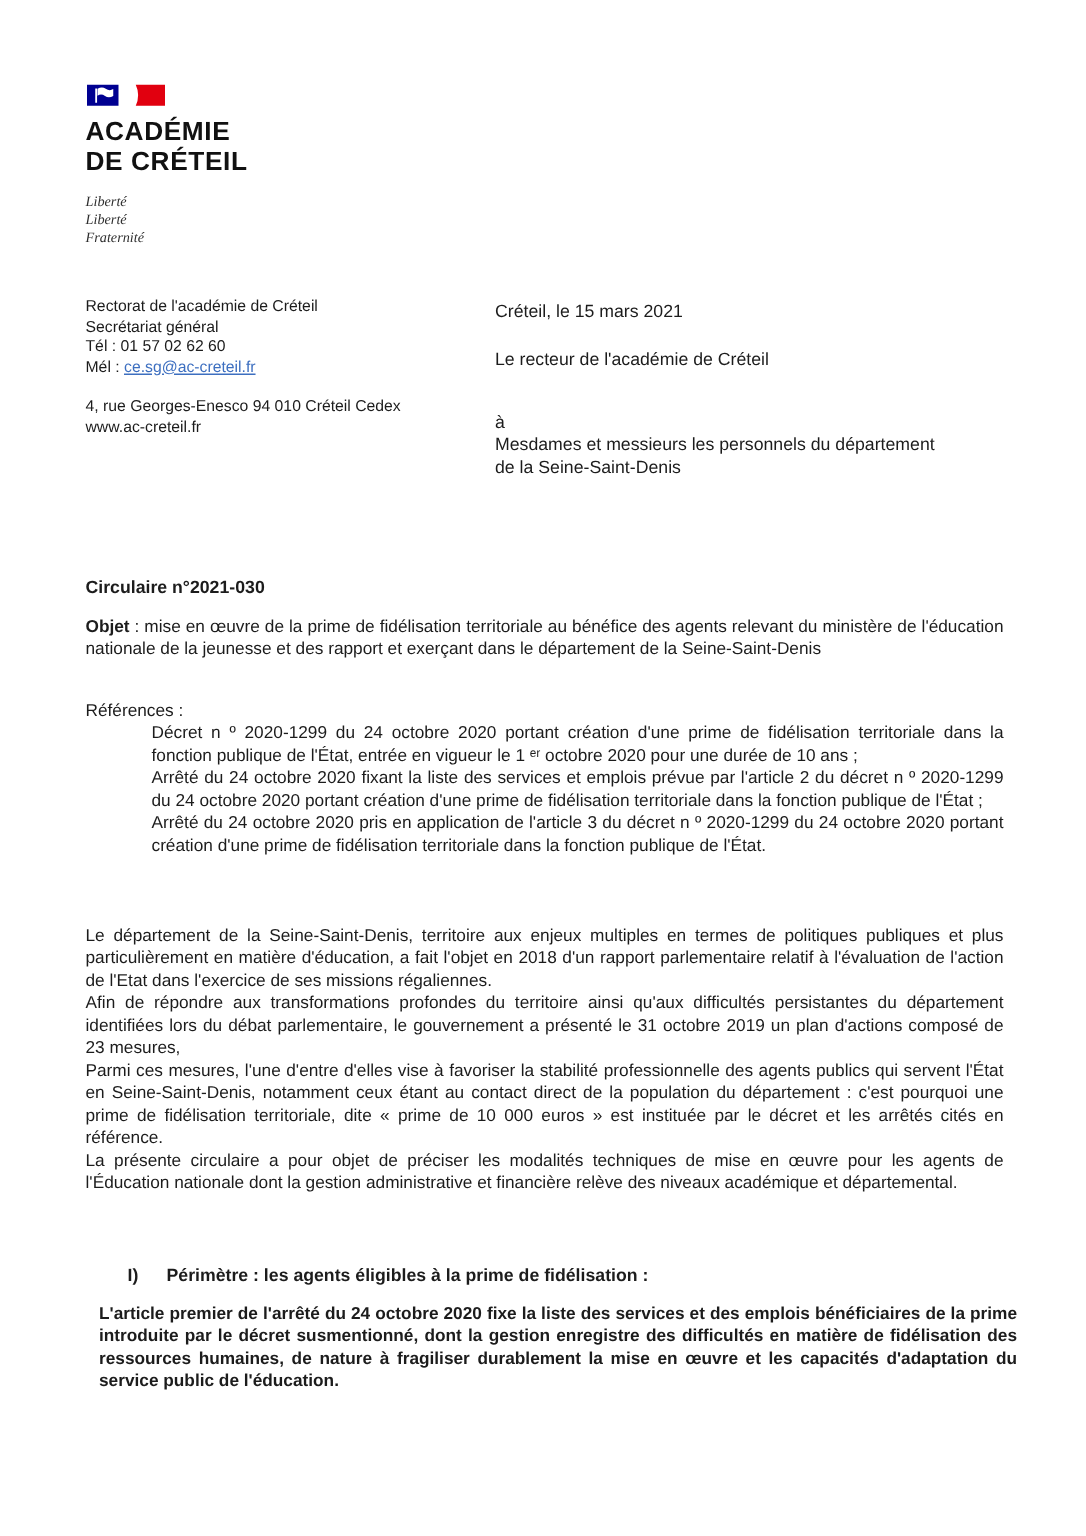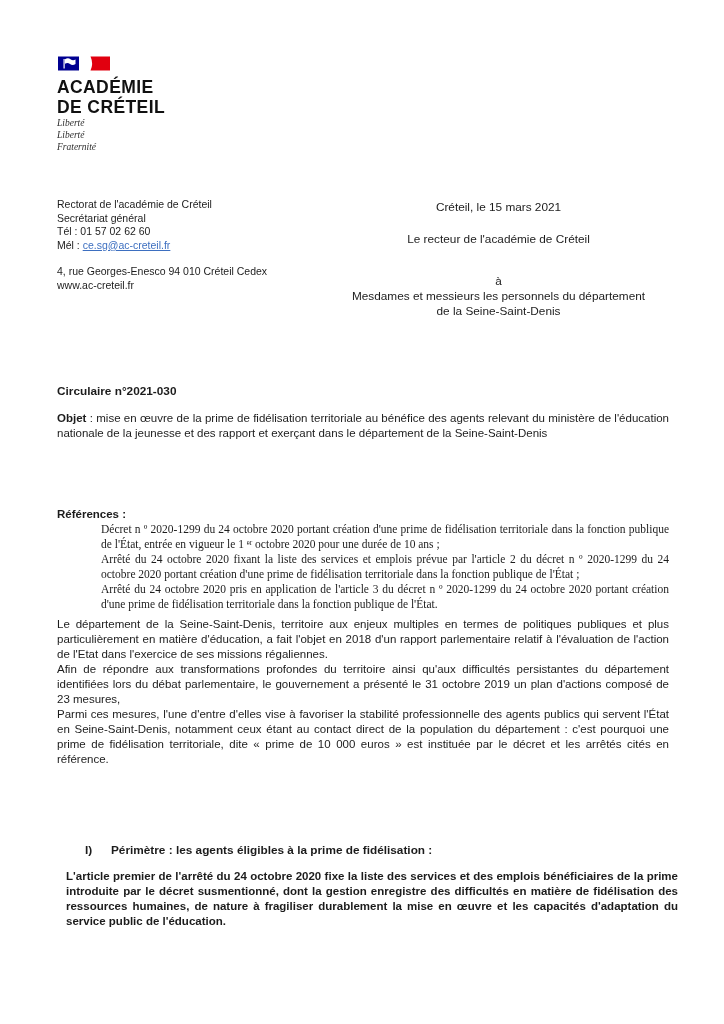--- a/index.html
+++ b/index.html
@@ -12,44 +12,44 @@
     color: #1c1c1c;
     font-size: 11.5px;
     line-height: 15px;
     overflow: hidden;
   }
 
   
   .letterhead { position: absolute; top: 55px; left: 57px; }
   .flag-mark { display: block; margin-bottom: 5px; }
   .academy-name { font-weight: bold; font-size: 17.5px; line-height: 20px; letter-spacing: 0.4px; color: #111; }
-  .motto { margin-top: 0; font-family: "Liberation Serif", "DejaVu Serif", serif; font-style: italic; font-size: 9.5px; line-height: 12px; color: #2e2e2e; }
+  .motto { margin-top: 12px; font-family: "Liberation Serif", "DejaVu Serif", serif; font-style: italic; font-size: 9.5px; line-height: 12px; color: #2e2e2e; }
 
   
   .sender { position: absolute; top: 198px; left: 57px; font-size: 10.5px; line-height: 13.5px; }
   .sender .bold { font-weight: normal; }
   .sender .gap { height: 13px; }
   .sender a { color: #3d6fc0; text-decoration: underline; }
 
   
-  .recipient { position: absolute; top: 200px; left: 330px; width: 337px; text-align: center; font-size: 11.8px; line-height: 15px; }
+  .recipient { position: absolute; top: 200px; left: 330px; width: 337px; text-align: left; font-size: 11.8px; line-height: 15px; }
   .recipient .from-line { margin-top: 17px; }
   .recipient .a-line { margin-top: 27px; }
 
   
   .circulaire { position: absolute; top: 384px; left: 57px; font-weight: bold; font-size: 11.8px; }
 
   
   .objet { position: absolute; top: 411px; left: 57px; width: 612px; text-align: justify; }
   .objet .label { font-weight: bold; }
 
   
   .references { position: absolute; top: 467px; left: 57px; width: 612px; }
-  .references .label { font-weight: bold; margin-top: 40px; }
-  .references .item { padding-left: 44px; text-align: justify; font-family: Liberation Serif, serif; }
+  .references .label { font-weight: normal; }
+  .references .item { padding-left: 44px; text-align: justify; }
 
   
   .body-block { position: absolute; top: 617px; left: 57px; width: 612px; text-align: justify; }
   .body-block p { margin: 0; }
 
   
   .section-heading { position: absolute; top: 843px; left: 85px; font-weight: bold; font-size: 11.8px; display: flex; }
   .section-heading .numeral { width: 26px; }
 
   
@@ -106,20 +106,21 @@
     <div class="label">Références :</div>
     <div class="item">Décret n º 2020-1299 du 24 octobre 2020 portant création d'une prime de fidélisation territoriale dans la fonction publique de l'État, entrée en vigueur le 1 ᵉʳ octobre 2020 pour une durée de 10 ans ;</div>
     <div class="item">Arrêté du 24 octobre 2020 fixant la liste des services et emplois prévue par l'article 2 du décret n º 2020-1299 du 24 octobre 2020 portant création d'une prime de fidélisation territoriale dans la fonction publique de l'État ;</div>
     <div class="item">Arrêté du 24 octobre 2020 pris en application de l'article 3 du décret n º 2020-1299 du 24 octobre 2020 portant création d'une prime de fidélisation territoriale dans la fonction publique de l'État.</div>
   </div>
 
   <div class="body-block">
     <p>Le département de la Seine-Saint-Denis, territoire aux enjeux multiples en termes de politiques publiques et plus particulièrement en matière d'éducation, a fait l'objet en 2018 d'un rapport parlementaire relatif à l'évaluation de l'action de l'Etat dans l'exercice de ses missions régaliennes.</p>
     <p>Afin de répondre aux transformations profondes du territoire ainsi qu'aux difficultés persistantes du département identifiées lors du débat parlementaire, le gouvernement a présenté le 31 octobre 2019 un plan d'actions composé de 23 mesures,</p>
     <p>Parmi ces mesures, l'une d'entre d'elles vise à favoriser la stabilité professionnelle des agents publics qui servent l'État en Seine-Saint-Denis, notamment ceux étant au contact direct de la population du département : c'est pourquoi une prime de fidélisation territoriale, dite « prime de 10 000 euros » est instituée par le décret et les arrêtés cités en référence.</p>
+    <p>La présente circulaire a pour objet de préciser les modalités techniques de mise en œuvre pour les agents de l'Éducation nationale dont la gestion administrative et financière relève des niveaux académique et départemental.</p>
   </div>
 
   <div class="section-heading">
     <span class="numeral">I)</span>
     <span>Périmètre : les agents éligibles à la prime de fidélisation :</span>
   </div>
 
   <div class="closing">L'article premier de l'arrêté du 24 octobre 2020 fixe la liste des services et des emplois bénéficiaires de la prime introduite par le décret susmentionné, dont la gestion enregistre des difficultés en matière de fidélisation des ressources humaines, de nature à fragiliser durablement la mise en œuvre et les capacités d'adaptation du service public de l'éducation.</div>
 
 </div>

